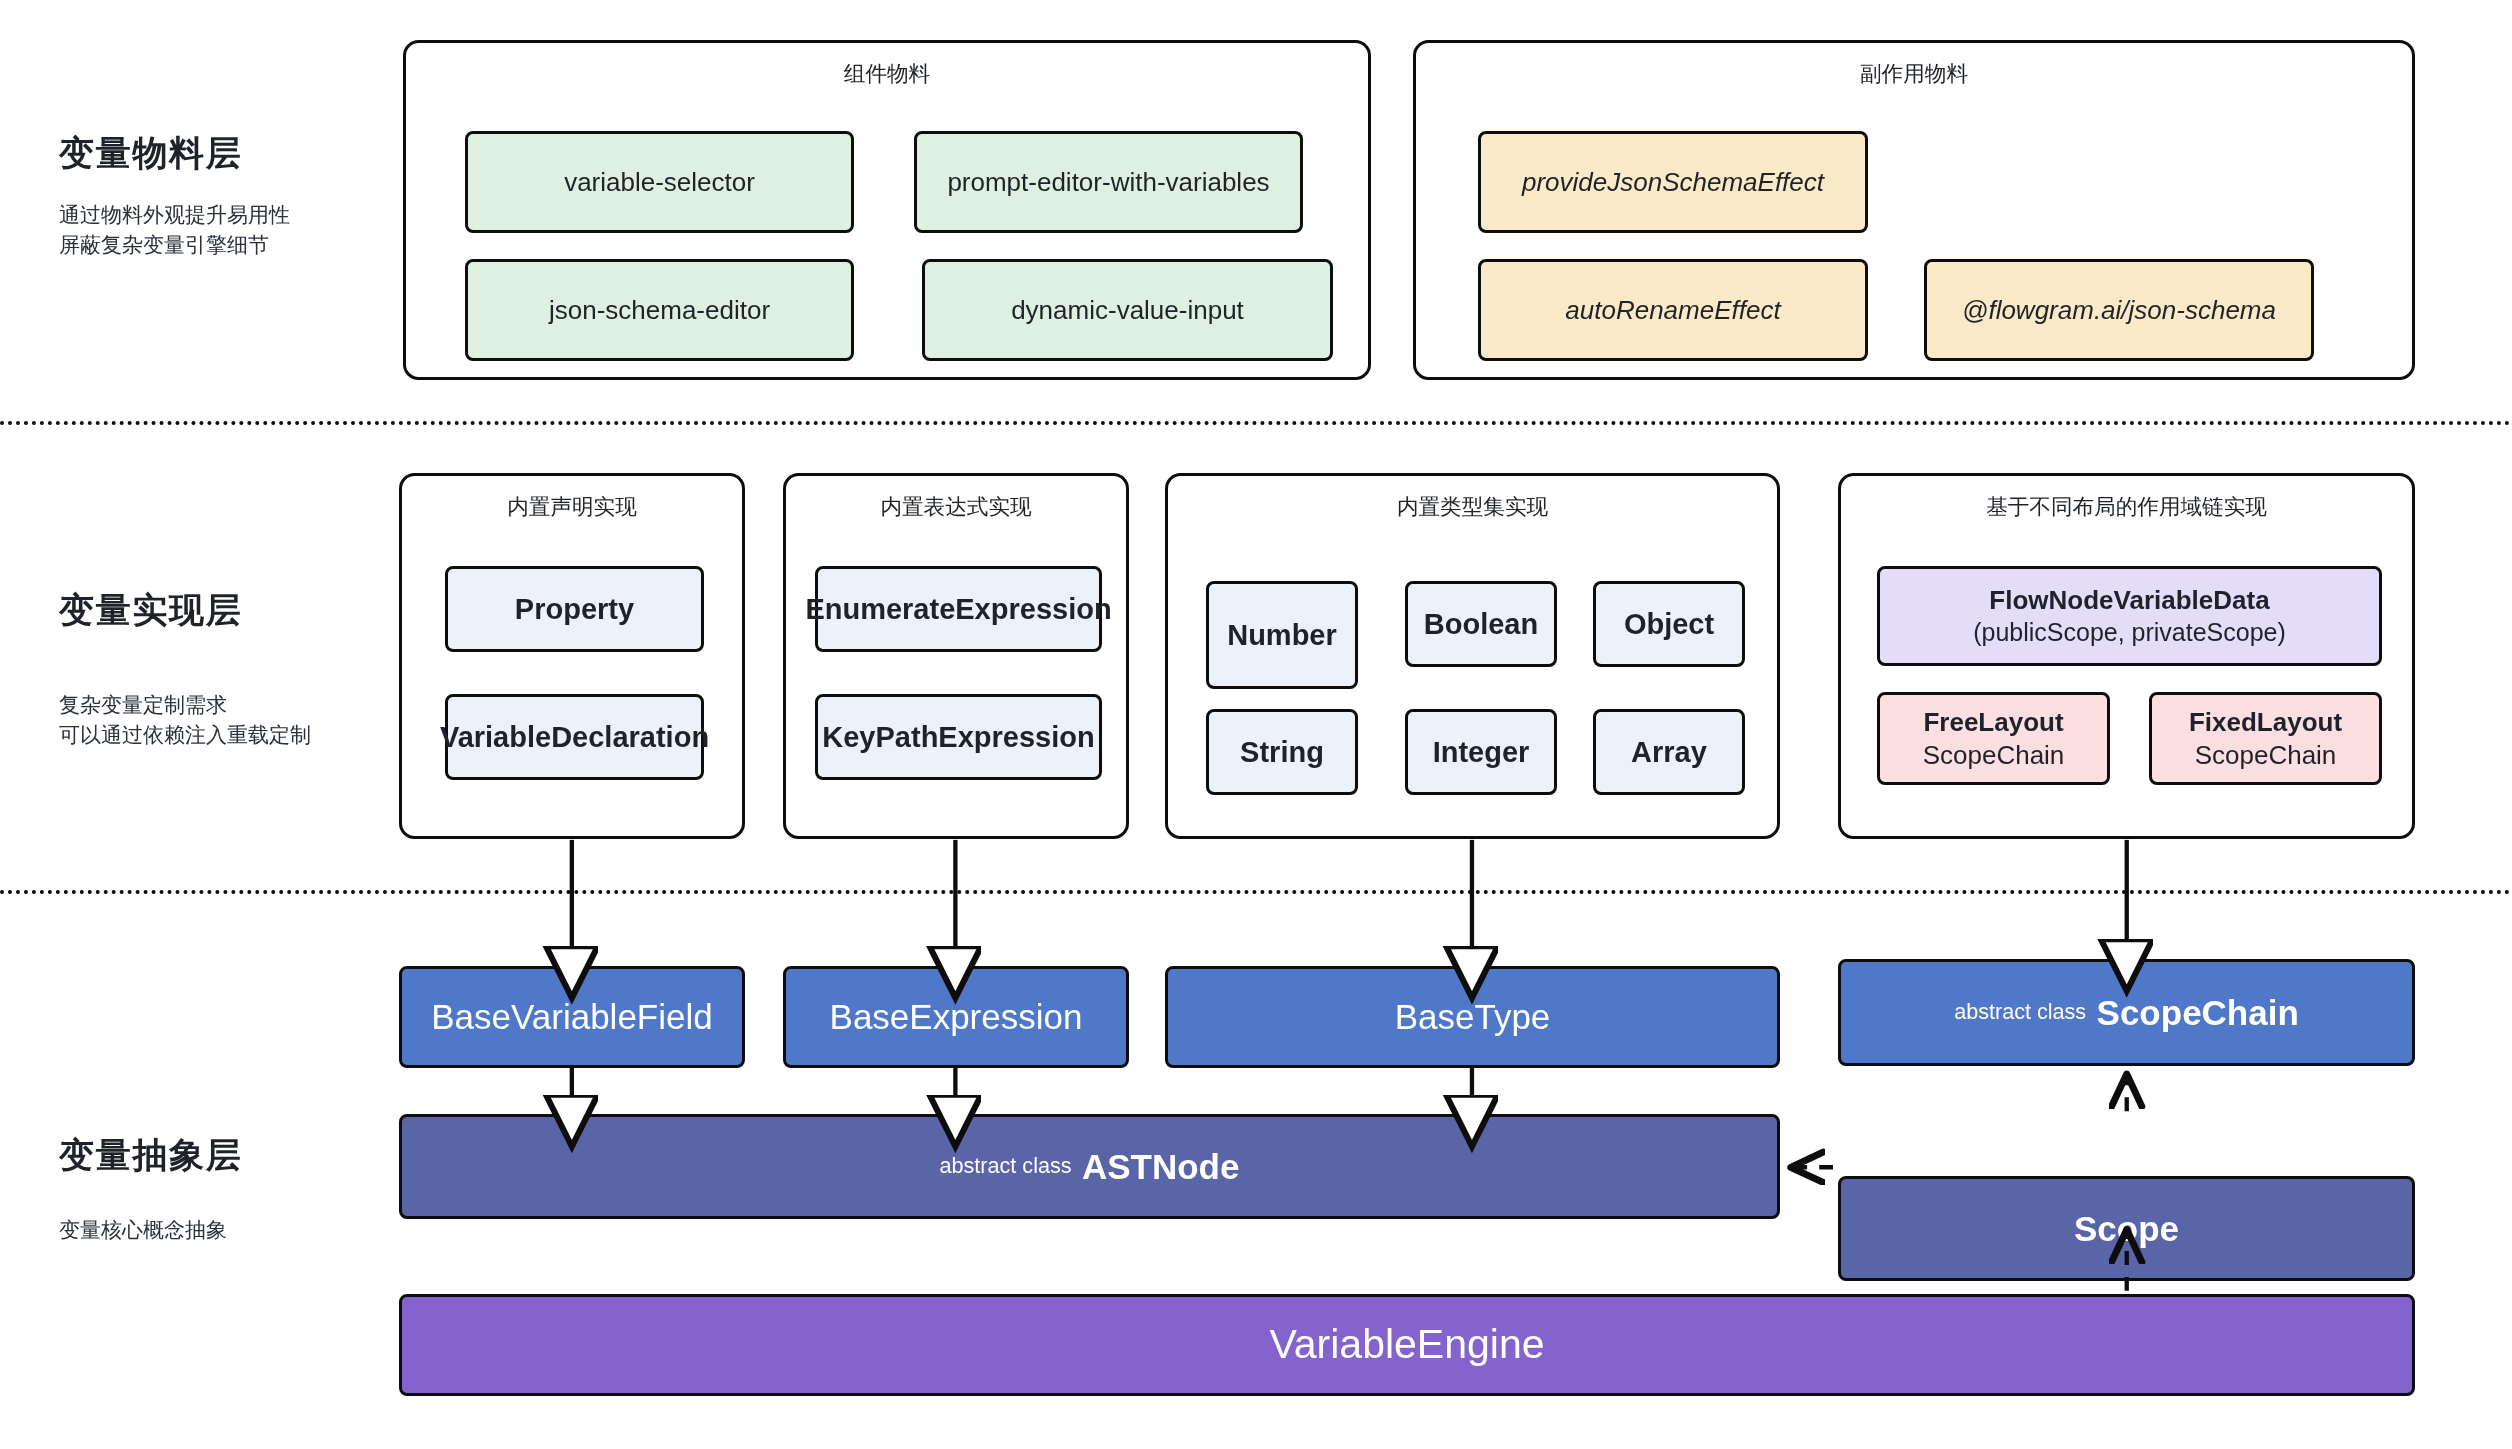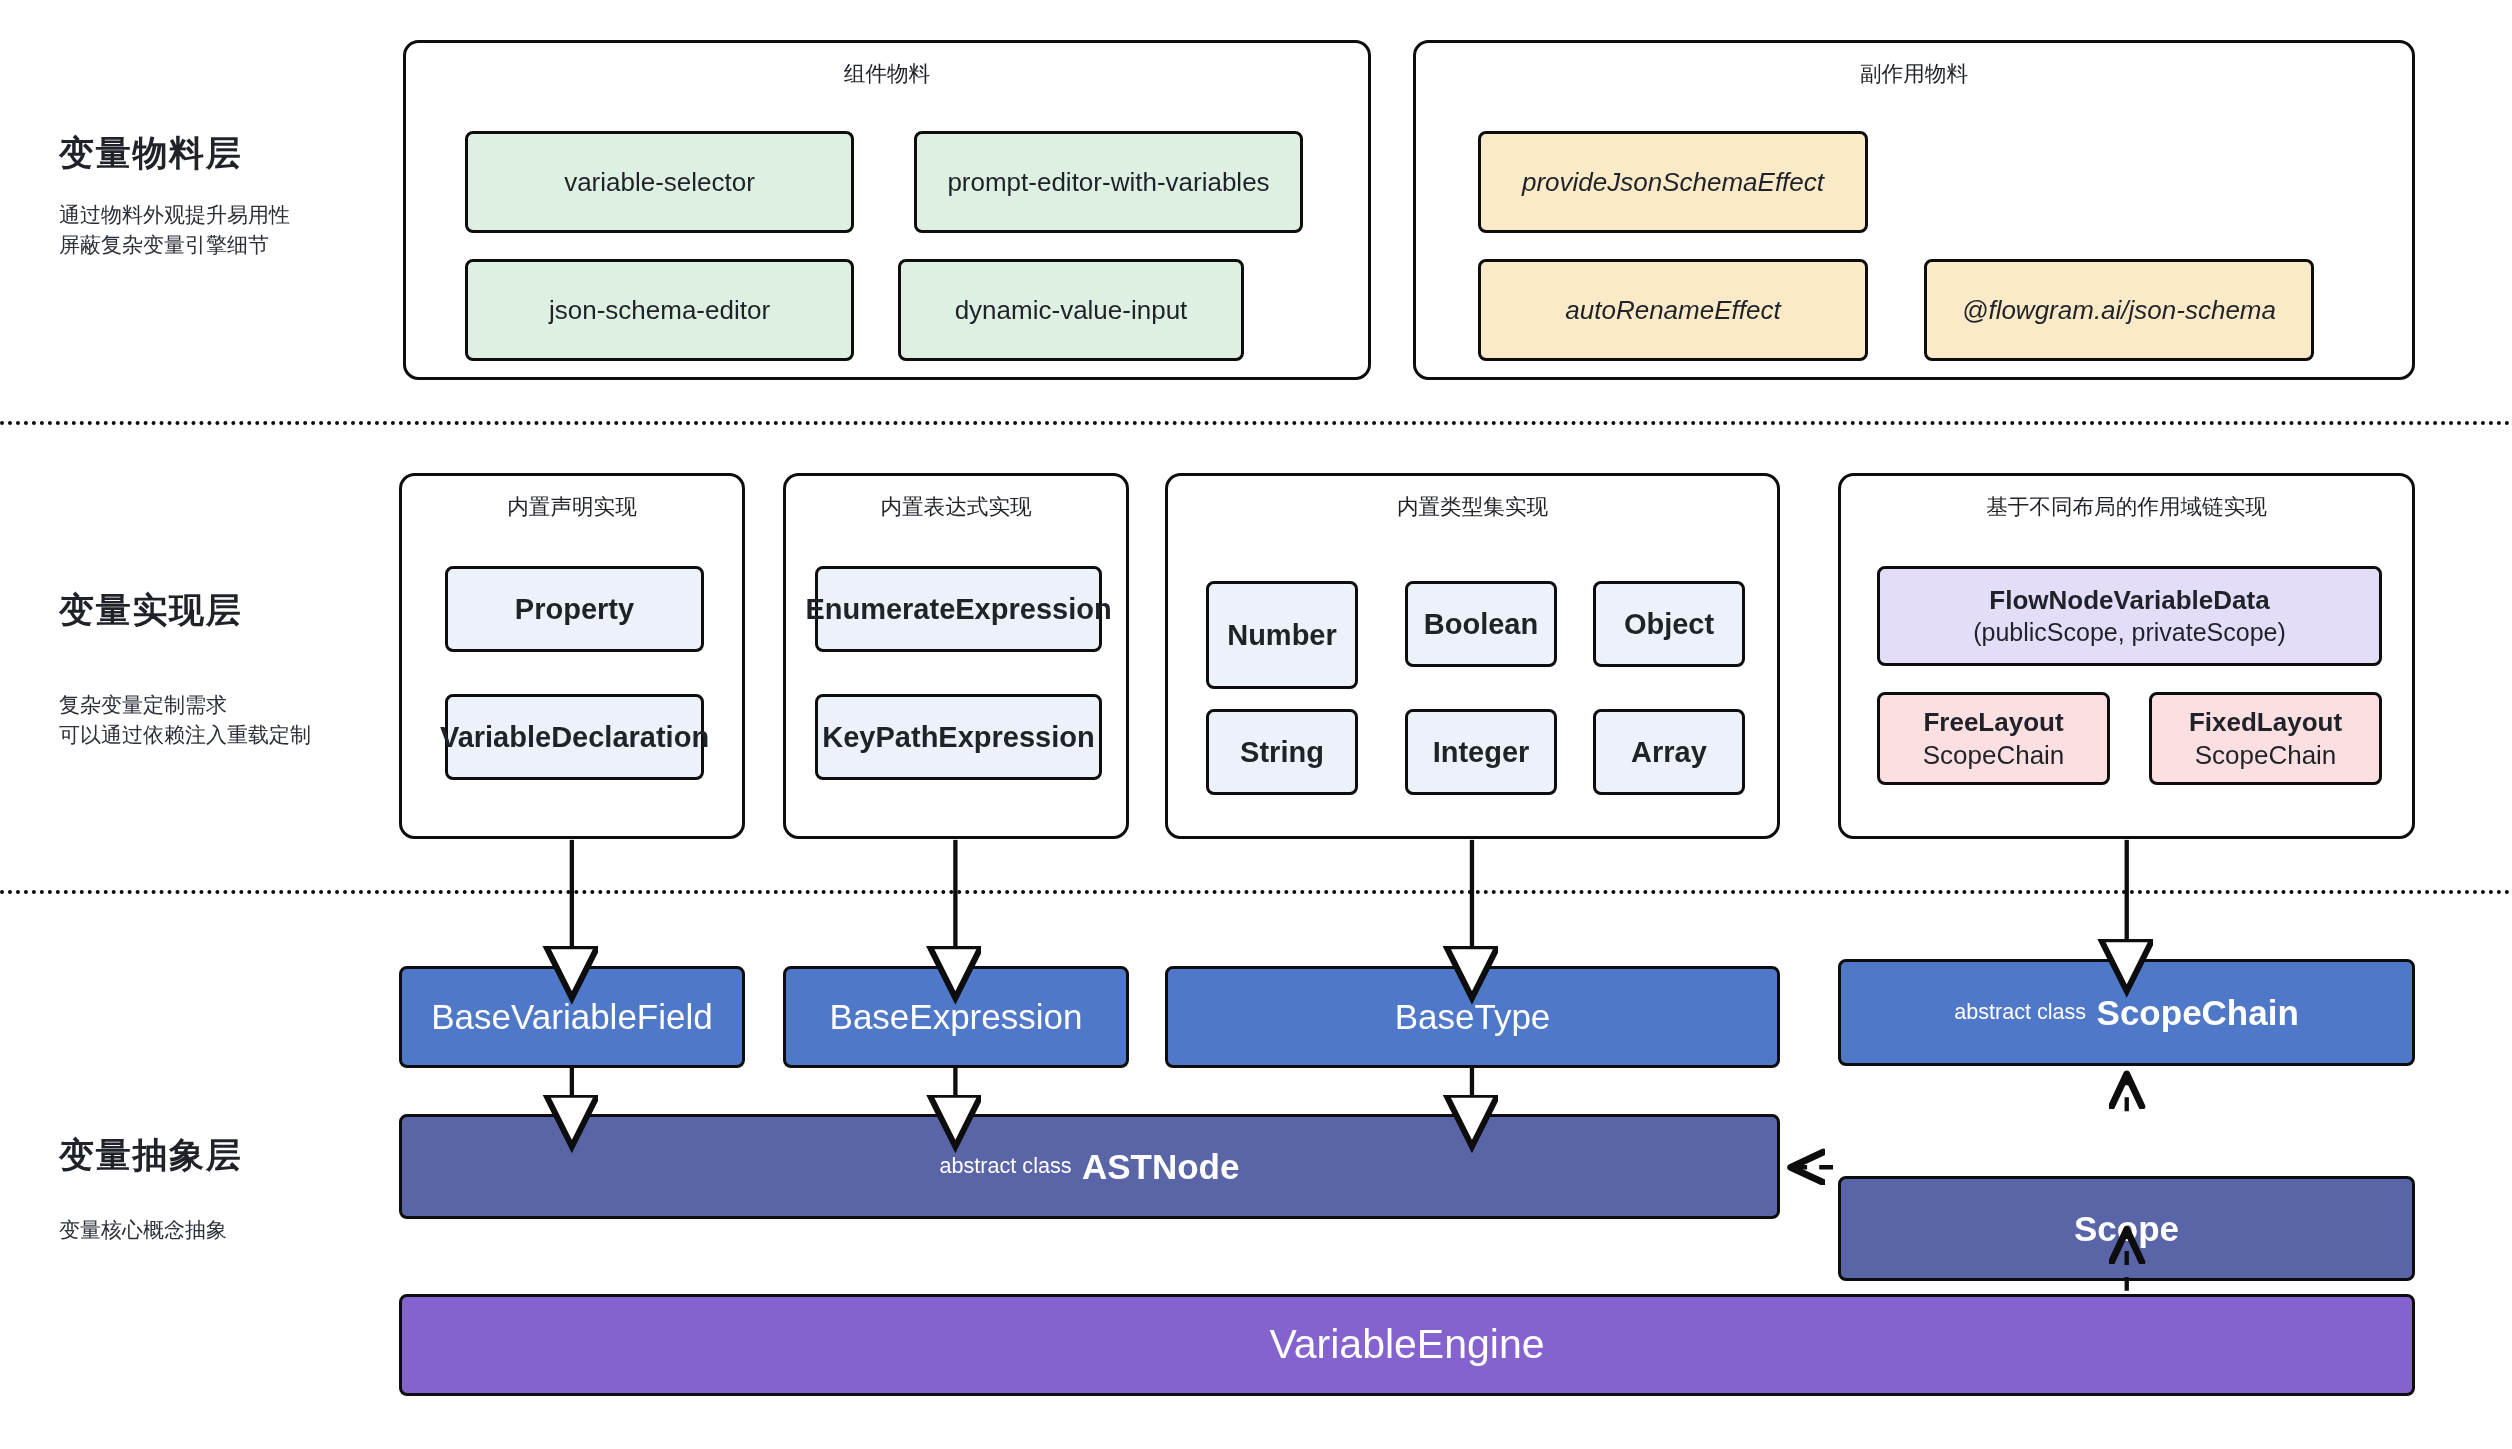--- a/index.html
+++ b/index.html
@@ -99,21 +99,21 @@
 
     <div class="node green t26" style="left:59px;top:88px;width:389px;height:102px">
       <span>variable-selector</span>
     </div>
     <div class="node green t26" style="left:508px;top:88px;width:389px;height:102px">
       <span>prompt-editor-with-variables</span>
     </div>
     <div class="node green t26" style="left:59px;top:216px;width:389px;height:102px">
       <span>json-schema-editor</span>
     </div>
-    <div class="node green t26" style="left:492px;top:216px;width:346px;height:102px">
+    <div class="node green t26" style="left:516px;top:216px;width:411px;height:102px">
       <span>dynamic-value-input</span>
     </div>
   </div>
 
   <div class="panel" style="left:1413px;top:40px;width:1002px;height:340px">
     <div class="panel-title">副作用物料</div>
 
     <div class="node yellow t26" style="left:62px;top:88px;width:390px;height:102px">
       <span>provideJsonSchemaEffect</span>
     </div>

